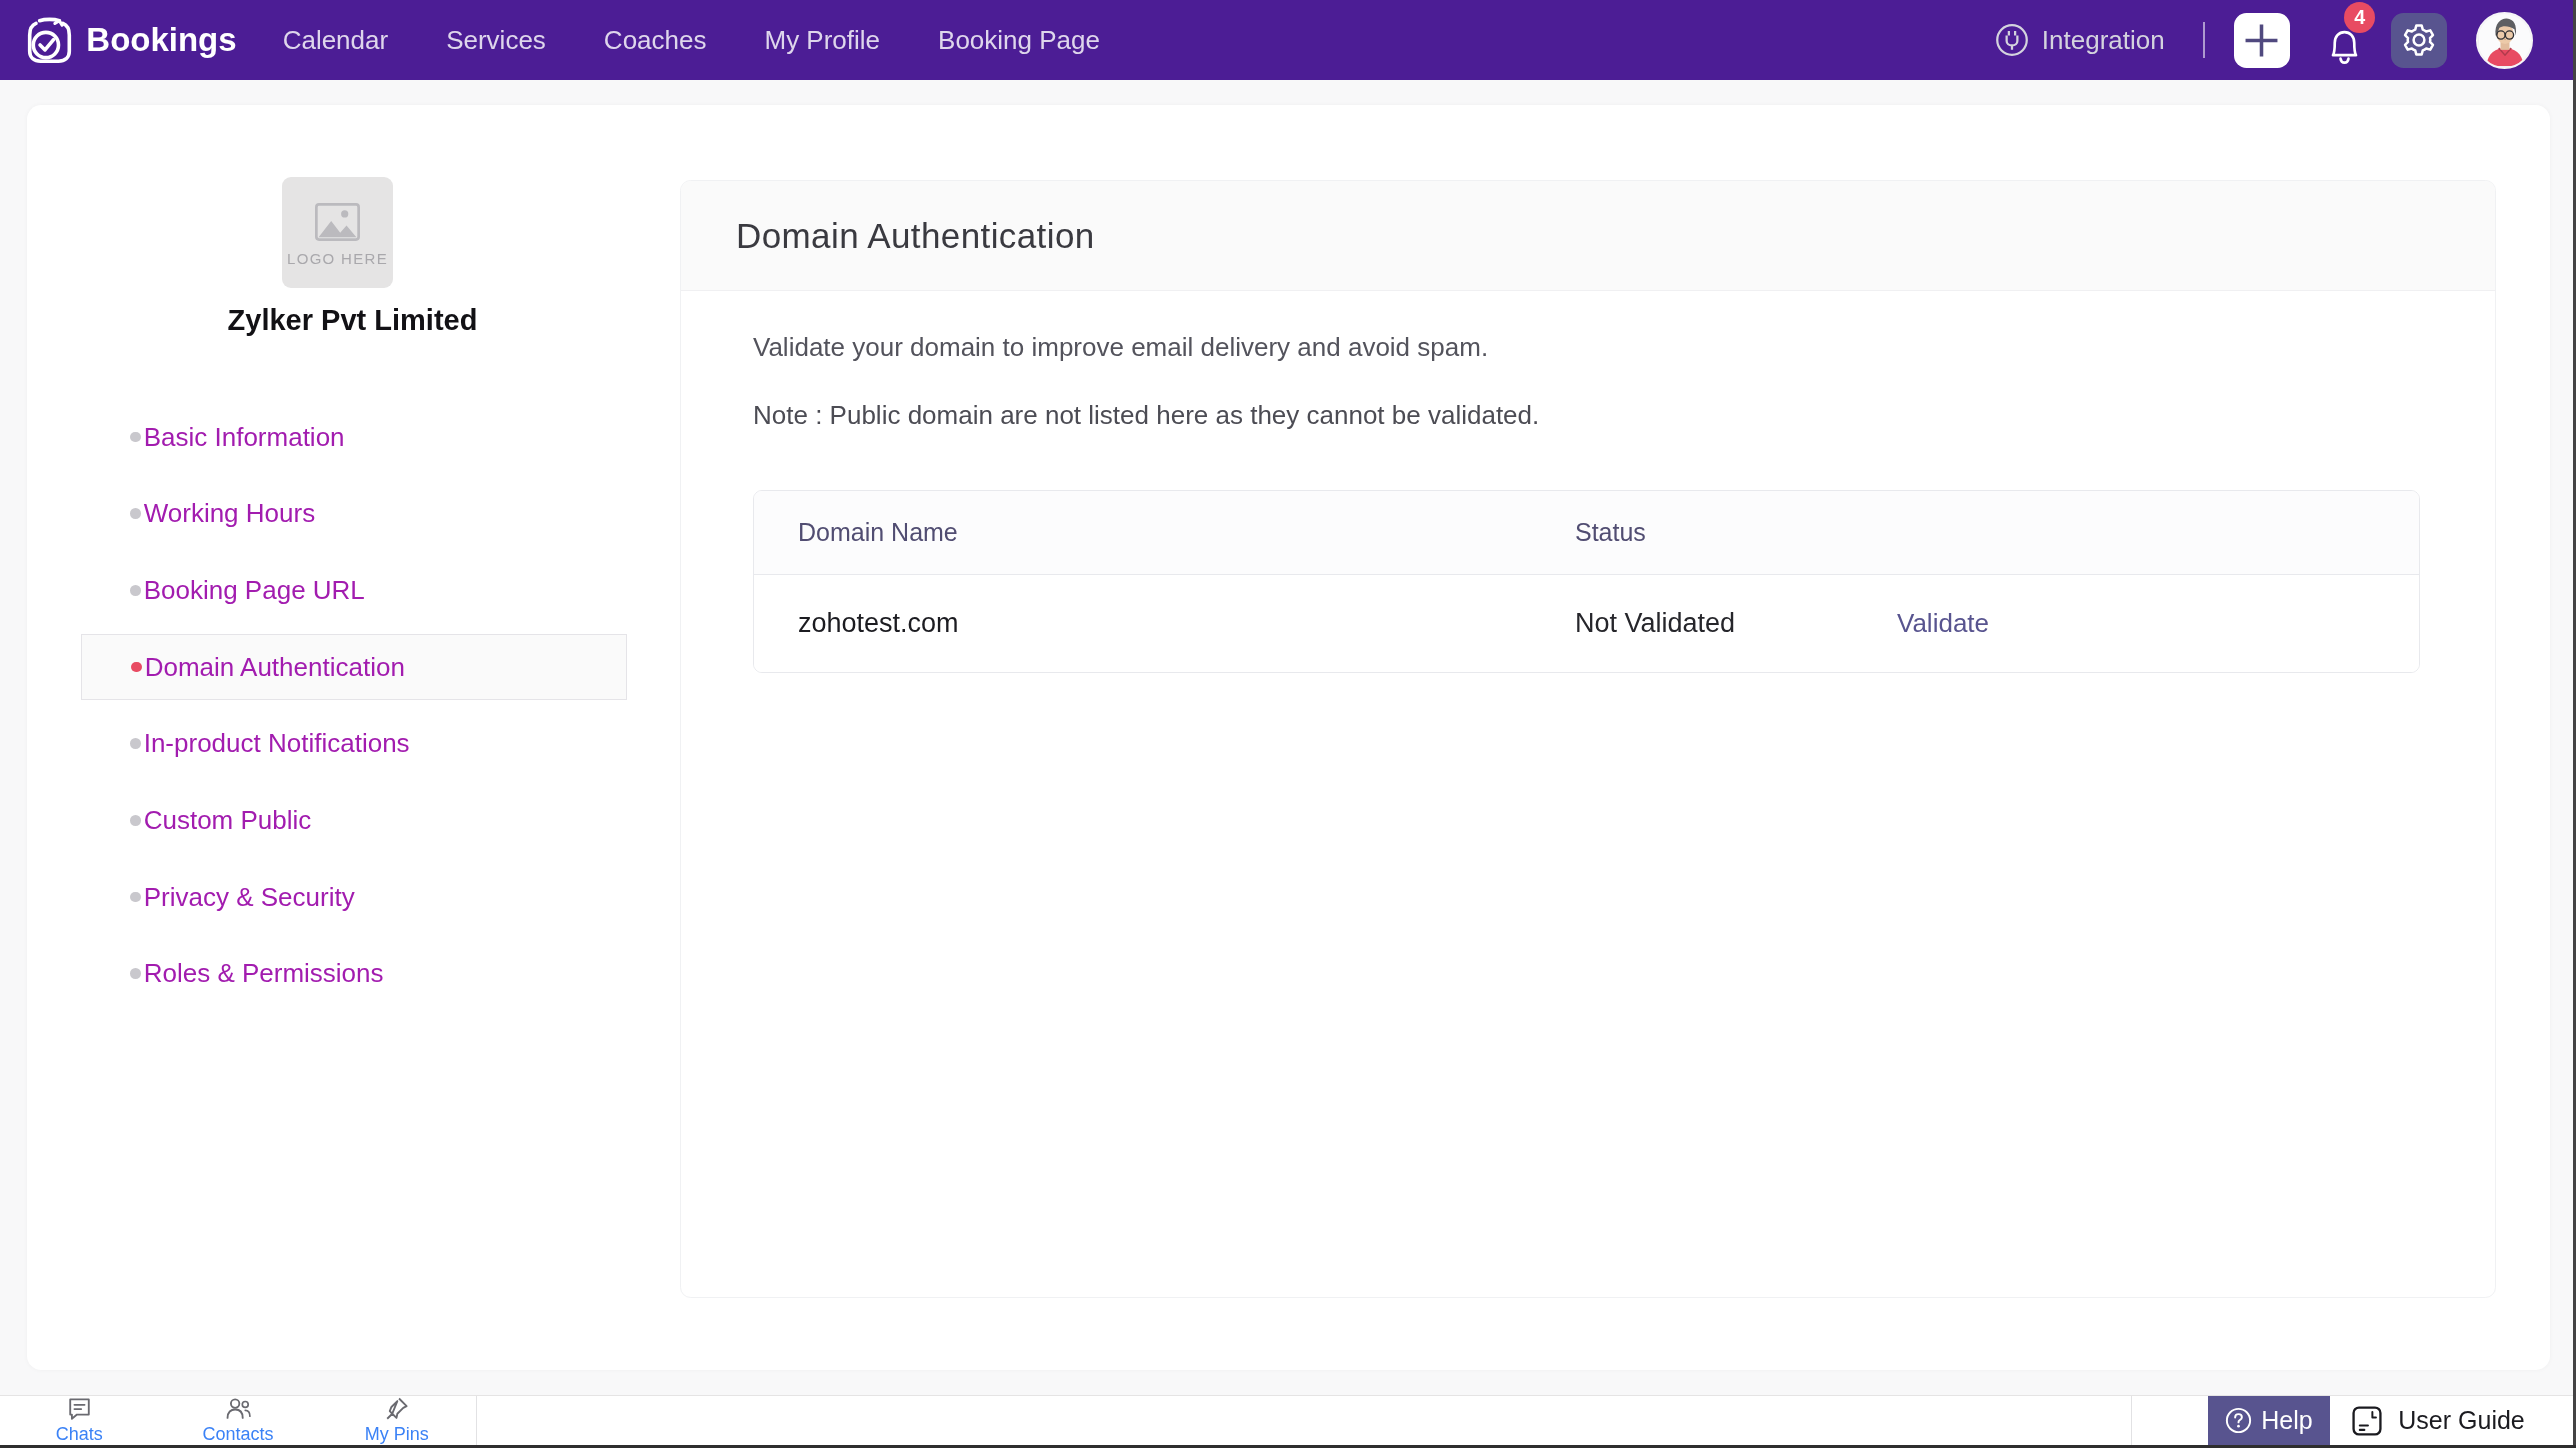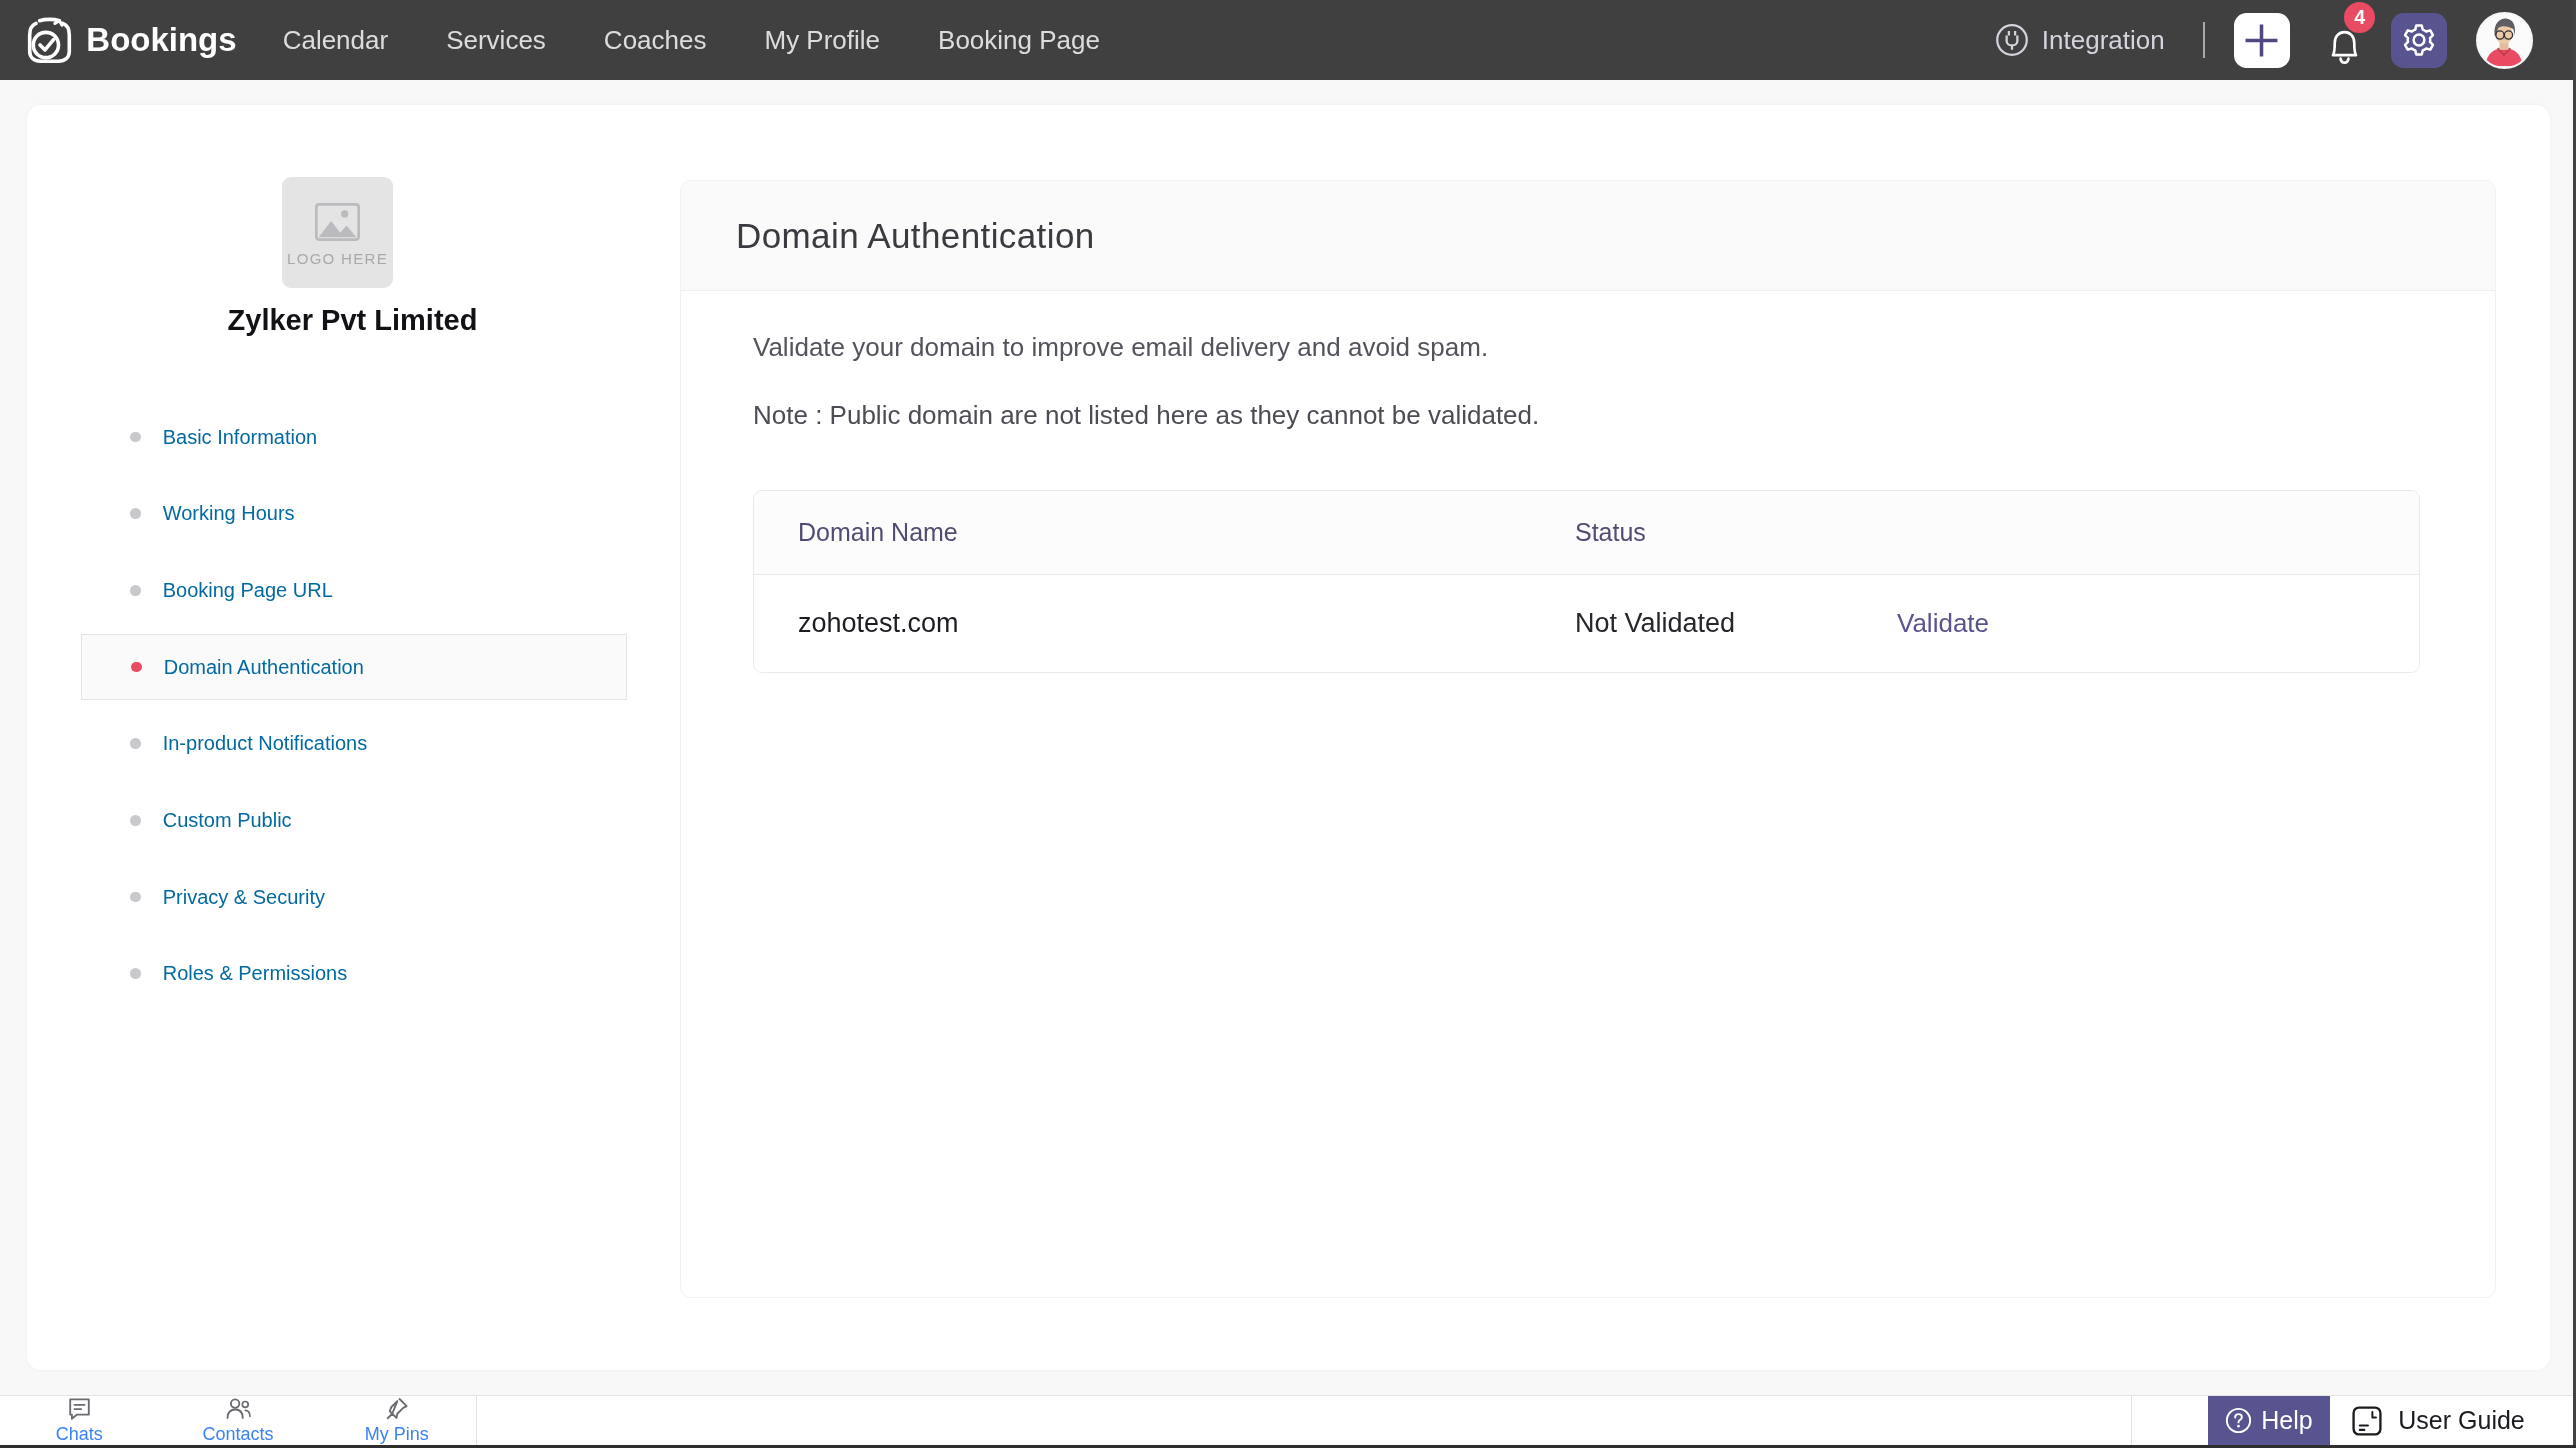--- a/index.html
+++ b/index.html
@@ -2,21 +2,21 @@
 <html style="font-size:14.3px"><head>
 <meta charset="utf-8">
 <style>
   * { margin:0; padding:0; box-sizing:border-box; }
   html,body { width:2576px; height:1448px; }
   body { font-family:"Liberation Sans", sans-serif; background:#f8f8f9; position:relative; overflow:hidden; -webkit-font-smoothing:antialiased; }
   body::after { content:""; position:absolute; right:0; top:0; width:2.7px; height:100%; background:#444344; }
   body::before { content:""; position:absolute; left:0; bottom:0; width:100%; height:2.7px; background:#2f2e2f; z-index:50; }
 
   
-  .topbar { position:absolute; left:0; top:0; width:2576px; height:80px; background:#404040; display:flex; align-items:center; }
+  .topbar { position:absolute; left:0; top:0; width:2576px; height:80px; background:#4c1d95; display:flex; align-items:center;text-align:right; }
   .brand { display:flex; align-items:center; margin-left:27px; }
   .brand-logo { width:45px; height:47px; }
   .brand-name { color:#ffffff; font-size:33px; font-weight:700; margin-left:14.3px; letter-spacing:0px; }
   .mainnav { display:flex; margin-left:46px; gap:58px; }
   .mainnav .navitem { font-size:26px; color:rgba(255,255,255,0.82); cursor:pointer; }
   .top-right { margin-left:auto; display:flex; align-items:center; }
   .integration { display:flex; align-items:center; gap:12.5px; color:#d4d3de; font-size:26px; }
   .topsep { width:1.8px; height:36px; background:rgba(255,255,255,0.55); margin-left:38px; }
   .plus-btn { width:56px; height:55px; background:#ffffff; border-radius:12.5px; margin-left:29px; display:flex; align-items:center; justify-content:center; }
   .bell-wrap { position:relative; margin-left:35px; width:39px; height:52px; }
@@ -28,21 +28,21 @@
   .card { position:absolute; left:27px; top:105px; width:2523px; height:1265px; background:#ffffff; border-radius:14.3px; box-shadow:0 0 5.4px rgba(0,0,0,0.04); }
 
   
   .logo-box { position:absolute; left:255px; top:72px; width:111px; height:111px; background:#e5e4e4; border-radius:9px; display:flex; flex-direction:column; align-items:center; justify-content:center; }
   .logo-box .pic { margin-top:5.4px; }
   .logo-box .logo-label { font-size:15px; color:#a9a8ac; letter-spacing:1.3px; margin-top:9px; }
   .company { position:absolute; left:57px; top:199px; width:537px; text-align:center; font-size:29px; font-weight:700; color:#121115; }
   .menu { position:absolute; left:54px; top:299px; width:546px; }
   .menu-item { position:relative; height:66px; margin-bottom:10.7px; display:flex; align-items:center; }
   .menu-item .dot { width:10.7px; height:10.7px; border-radius:50%; background:#c9c8cd; margin-left:49px; flex:none; }
-  .menu-item .mlabel { font-size:20px; color:#0369a1; margin-left:22px; }
+  .menu-item .mlabel { font-size:26px; color:#a21caf; margin-left:3px; }
   .menu-item.active { background:#fafafa; border:0.9px solid #e5e4e8; }
   .menu-item.active .dot { background:#e84b62; }
 
   
   .panel { position:absolute; left:653px; top:75px; width:1816px; height:1118px; border:1.8px solid #f0f1f3; border-radius:10.7px; background:#ffffff; overflow:hidden; }
   .panel-header { height:110px; background:#fafafa; border-bottom:1.8px solid #f0f0f2; display:flex; align-items:center; padding-left:55px; }
   .panel-title { font-size:35px; color:#3a3a40; letter-spacing:0.4px; }
   .panel-body { padding:0 72px; }
   .desc { margin-top:41px; font-size:26px; color:#53535c; }
   .note { margin-top:37px; font-size:26px; color:#4c4c54; }

